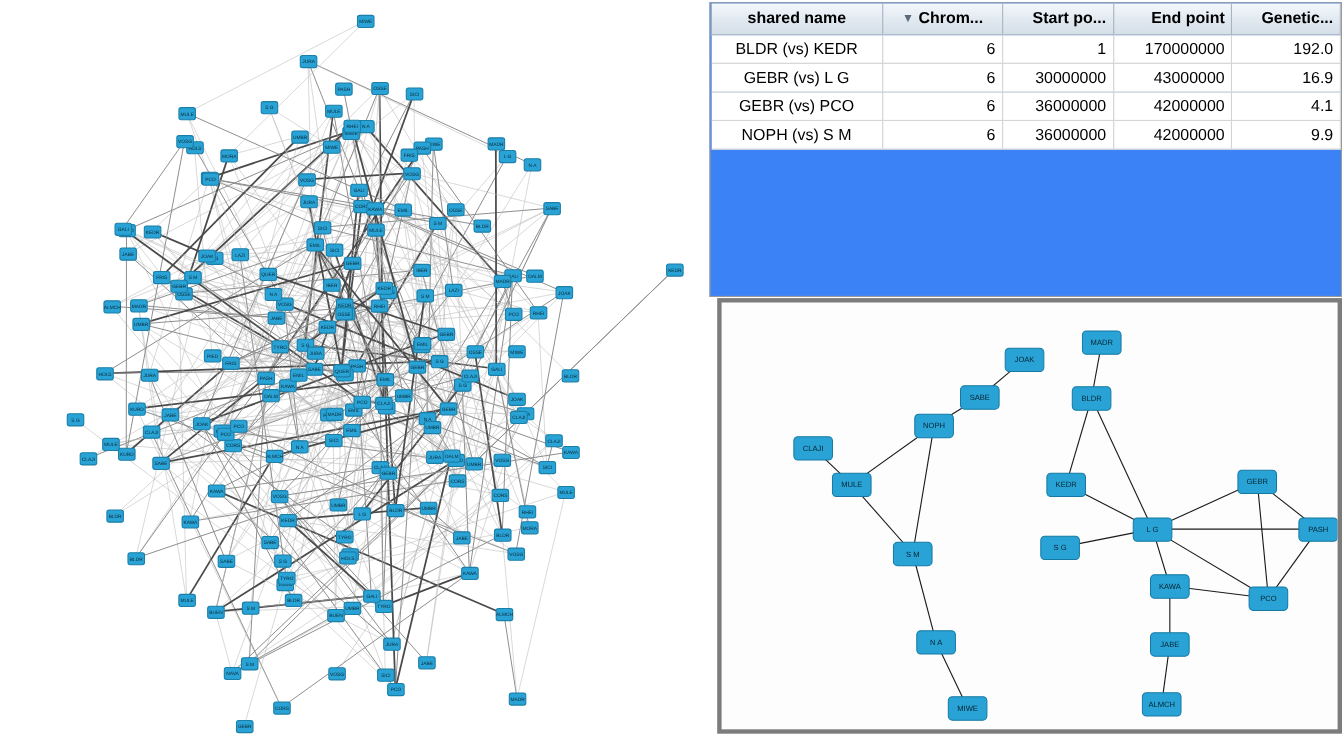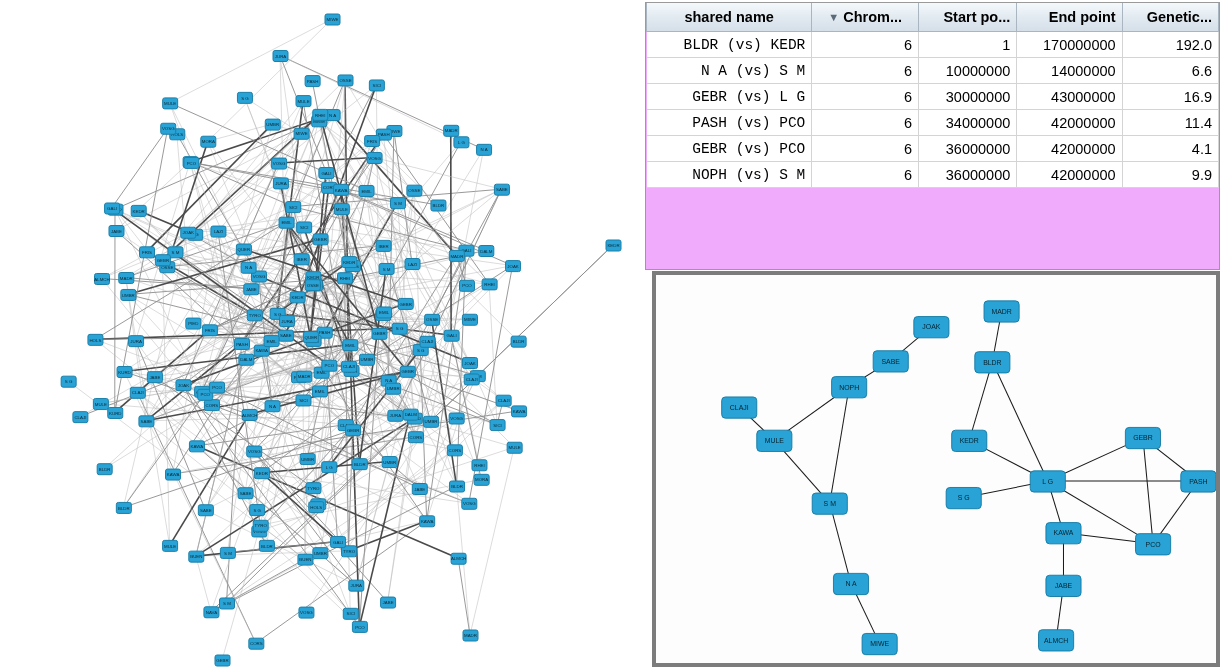--- a/index.html
+++ b/index.html
@@ -11,30 +11,30 @@
   #left-network svg{display:block;}
 
   .node-rect{fill:#29a3d6;stroke:#1b7fa8;stroke-width:1;}
   .node-label{font-family:"Liberation Sans",sans-serif;font-size:4.4px;fill:#0c2733;text-anchor:middle;dominant-baseline:middle;}
   .edge-thin{stroke:#b9b9b9;stroke-width:.5;fill:none;}
   .edge-mid{stroke:#8d8d8d;stroke-width:.9;fill:none;}
   .edge-thick{stroke:#4a4a4a;stroke-width:1.6;fill:none;}
 
   
   #table-panel{position:absolute;left:645px;top:2px;width:575px;height:268px;
-               background:#f0abfc;border:1px solid #9a9a9a;box-sizing:border-box;overflow:hidden;}
+               background:#3b82f6;border:1px solid #9a9a9a;box-sizing:border-box;overflow:hidden;}
   table.data-table{border-collapse:collapse;width:100%;font-size:14.5px;color:#000;}
   table.data-table th{
       background:linear-gradient(to bottom,#f4f8fb 0%,#e2eaf1 50%,#d5dfe8 100%);
       border:1px solid #a9b6c2;border-top:none;border-left:none;
       font-weight:bold;padding:3px 6px;height:22px;white-space:nowrap;}
   table.data-table th.th-first{border-left:1px solid #a9b6c2;}
   table.data-table td{border-bottom:1px solid #d4d4d4;border-right:1px solid #d4d4d4;
       padding:2px 6px;height:21px;white-space:nowrap;background:#fff;}
-  td.col-name{text-align:right;font-family:Liberation Mono, monospace;}
+  td.col-name{text-align:center;}
   td.col-num{text-align:right;}
   th.h-name{text-align:center;}
   th.h-chrom{text-align:center;}
   th.h-num{text-align:right;}
   .filter-glyph{display:inline-block;color:#5b6b79;font-size:11px;margin-right:4px;transform:translateY(-1px);}
 
   
   #small-network{position:absolute;left:652px;top:271px;width:568px;height:396px;
                  background:#fdfdfd;border:4px solid #7c7c7c;box-sizing:border-box;overflow:hidden;}
   .snode-rect{fill:#29a3d6;stroke:#1579a3;stroke-width:1;}
@@ -1317,39 +1317,25 @@
     </thead>
     <tbody id="table-body">
         <tr>
           <td class="col-name">BLDR (vs) KEDR</td>
           <td class="col-num">6</td>
           <td class="col-num">1</td>
           <td class="col-num">170000000</td>
           <td class="col-num">192.0</td>
         </tr>
         <tr>
-          <td class="col-name">N A (vs) S M</td>
-          <td class="col-num">6</td>
-          <td class="col-num">10000000</td>
-          <td class="col-num">14000000</td>
-          <td class="col-num">6.6</td>
-        </tr>
-        <tr>
           <td class="col-name">GEBR (vs) L G</td>
           <td class="col-num">6</td>
           <td class="col-num">30000000</td>
           <td class="col-num">43000000</td>
           <td class="col-num">16.9</td>
-        </tr>
-        <tr>
-          <td class="col-name">PASH (vs) PCO</td>
-          <td class="col-num">6</td>
-          <td class="col-num">34000000</td>
-          <td class="col-num">42000000</td>
-          <td class="col-num">11.4</td>
         </tr>
         <tr>
           <td class="col-name">GEBR (vs) PCO</td>
           <td class="col-num">6</td>
           <td class="col-num">36000000</td>
           <td class="col-num">42000000</td>
           <td class="col-num">4.1</td>
         </tr>
         <tr>
           <td class="col-name">NOPH (vs) S M</td>

